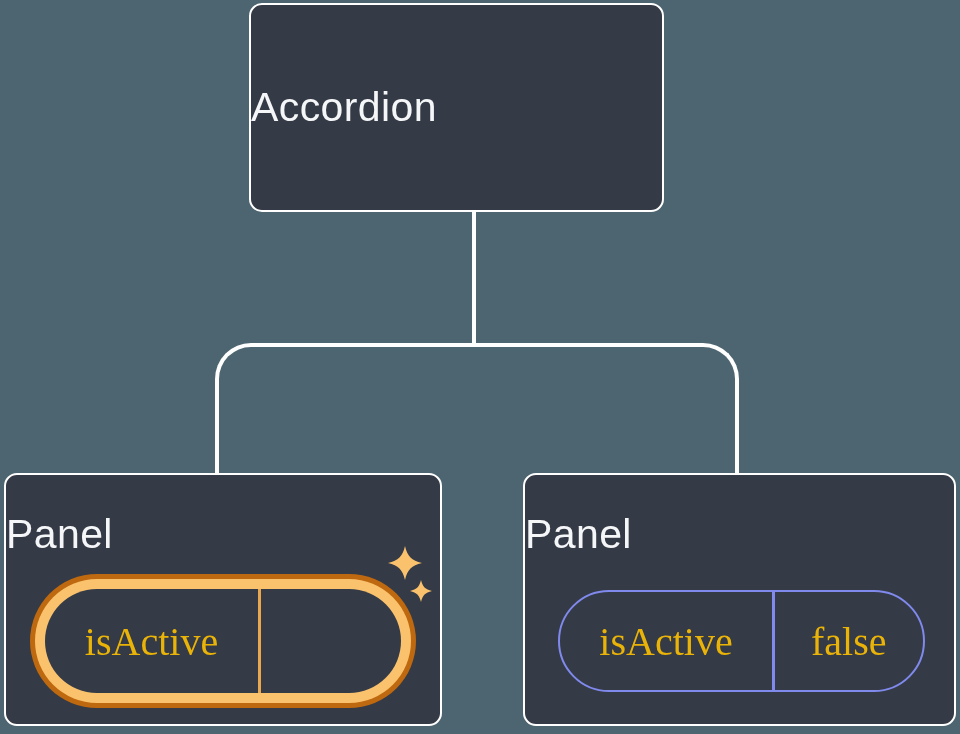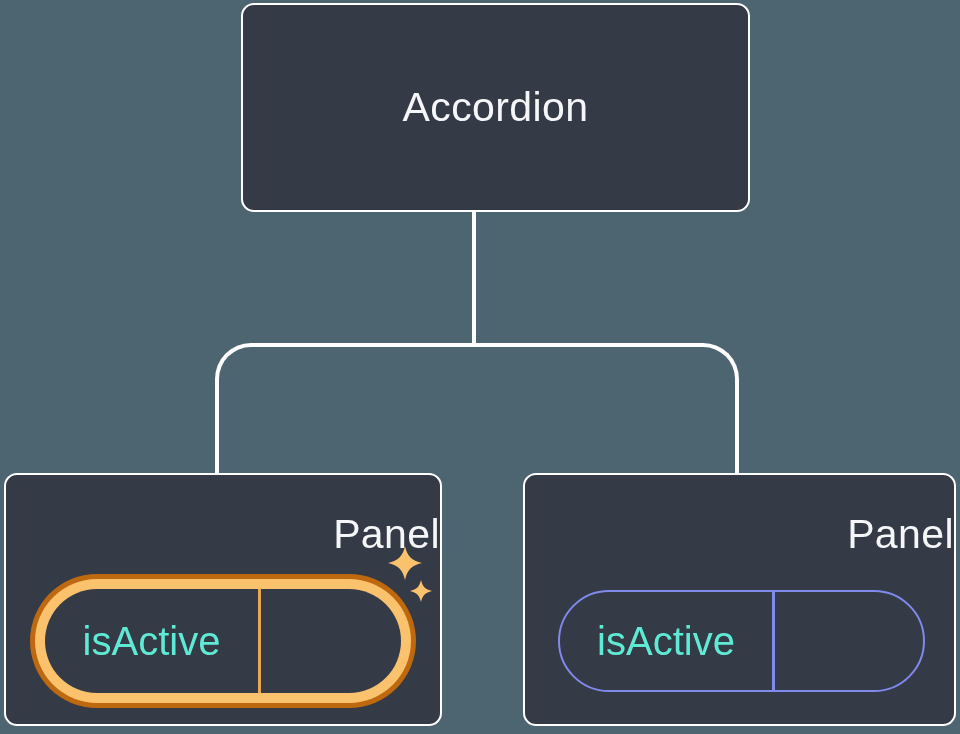--- a/index.html
+++ b/index.html
@@ -12,23 +12,23 @@
     font-family: "Liberation Sans", sans-serif;
   }
   .node {
     position: absolute;
     background: #343A46;
     border: 2.5px solid #FFFFFF;
     border-radius: 13px;
     box-sizing: border-box;
   }
   .node-root {
-    left: 241px; top: 3px;
-    width: 509px; height: 209px;
-    display: flex; align-items: center; justify-content: center;
+    left: 249px; top: 3px;
+    width: 415px; height: 209px;
+    display: flex; align-items: center; justify-content: flex-start;
   }
   .node-label {
     color: #F5F6F8;
     font-size: 41px;
     font-weight: 500;
     letter-spacing: 0.4px;
   }
   .connector-stem {
     position: absolute;
     left: 472px; top: 211px;
@@ -40,32 +40,33 @@
     left: 215px; top: 343px;
     width: 524px; height: 131px;
     box-sizing: border-box;
     border: 4px solid #FFFFFF;
     border-bottom: none;
     border-radius: 36px 36px 0 0;
   }
   .node-child {
     display: flex;
     flex-direction: column;
-    align-items: flex-end;
+    align-items: flex-start;
   }
   .node-child .node-label { margin-top: 36px; }
   .node-left  { left: 4px;   top: 473px; width: 438px; height: 253px; }
   .node-right { left: 523px; top: 473px; width: 433px; height: 253px; }
   .pill {
     position: absolute;
     display: flex;
     align-items: stretch;
     box-sizing: border-box;
-    color: #5eead4;
+    color: #eab308;
     font-size: 40px;
+    font-family: Liberation Serif, serif;
   }
   .pill-active {
     left: 39px; top: 114px;
     width: 356px; height: 104px;
     border-radius: 60px;
     background: #343A46;
     box-shadow: 0 0 0 10px #FBC26D, 0 0 0 15px #BE690F;
   }
   .pill-inactive {
     left: 33px; top: 115px;
@@ -114,16 +115,17 @@
       <path fill="#FBC26D" d="M19 1 C21.5 11.5 25.5 15.5 36 18 C25.5 20.5 21.5 24.5 19 35 C16.5 24.5 12.5 20.5 2 18 C12.5 15.5 16.5 11.5 19 1 Z"></path>
       <path fill="#FBC26D" d="M35 35 C36.6 41.8 39.2 44.4 46 46 C39.2 47.6 36.6 50.2 35 57 C33.4 50.2 30.8 47.6 24 46 C30.8 44.4 33.4 41.8 35 35 Z"></path>
     </svg>
   </div>
 
   <div class="node node-child node-right">
     <span class="node-label">Panel</span>
     <div class="pill pill-inactive">
       <span class="pill-key">isActive</span>
       <span class="pill-divider"></span>
+      <span class="pill-value">false</span>
     </div>
   </div>
 
 </div>
 
 </body></html>

